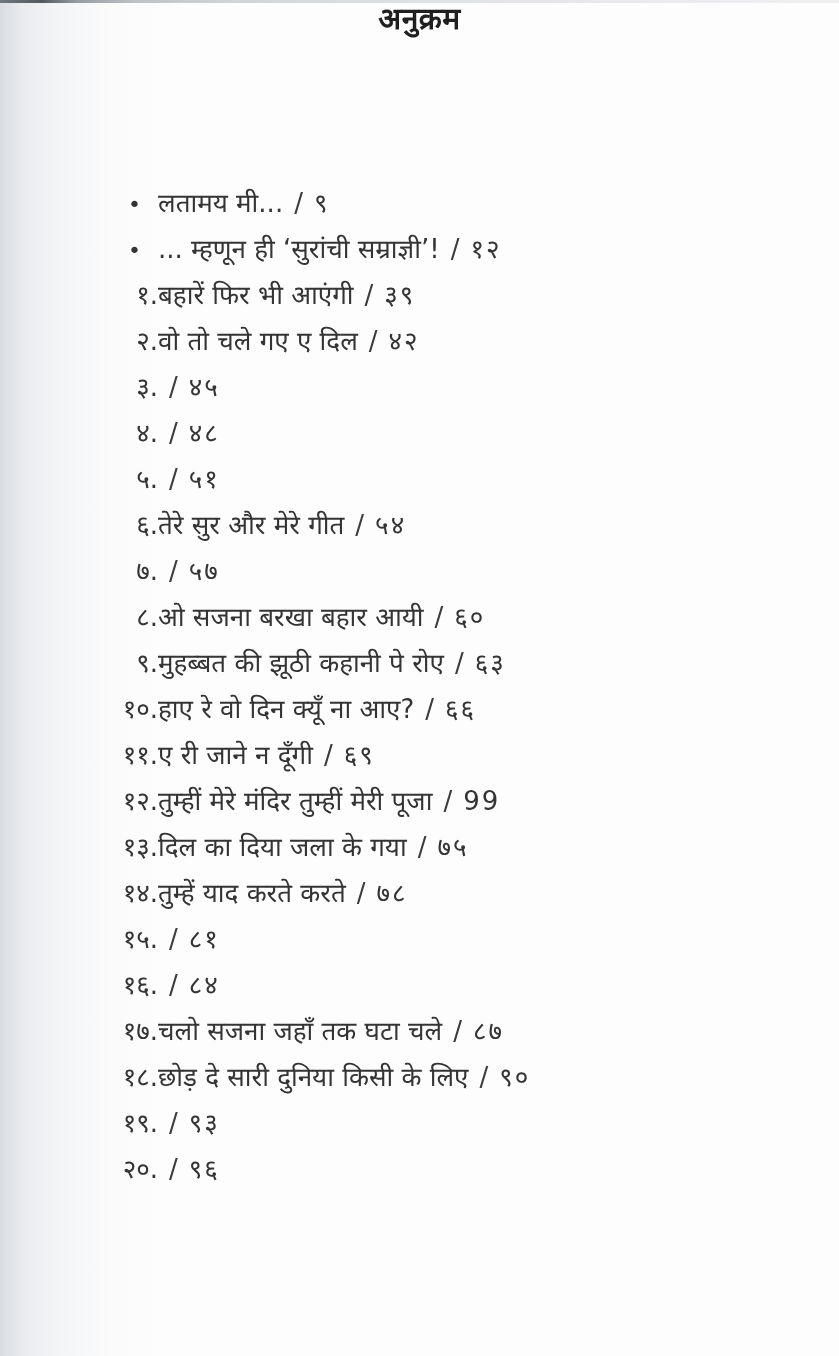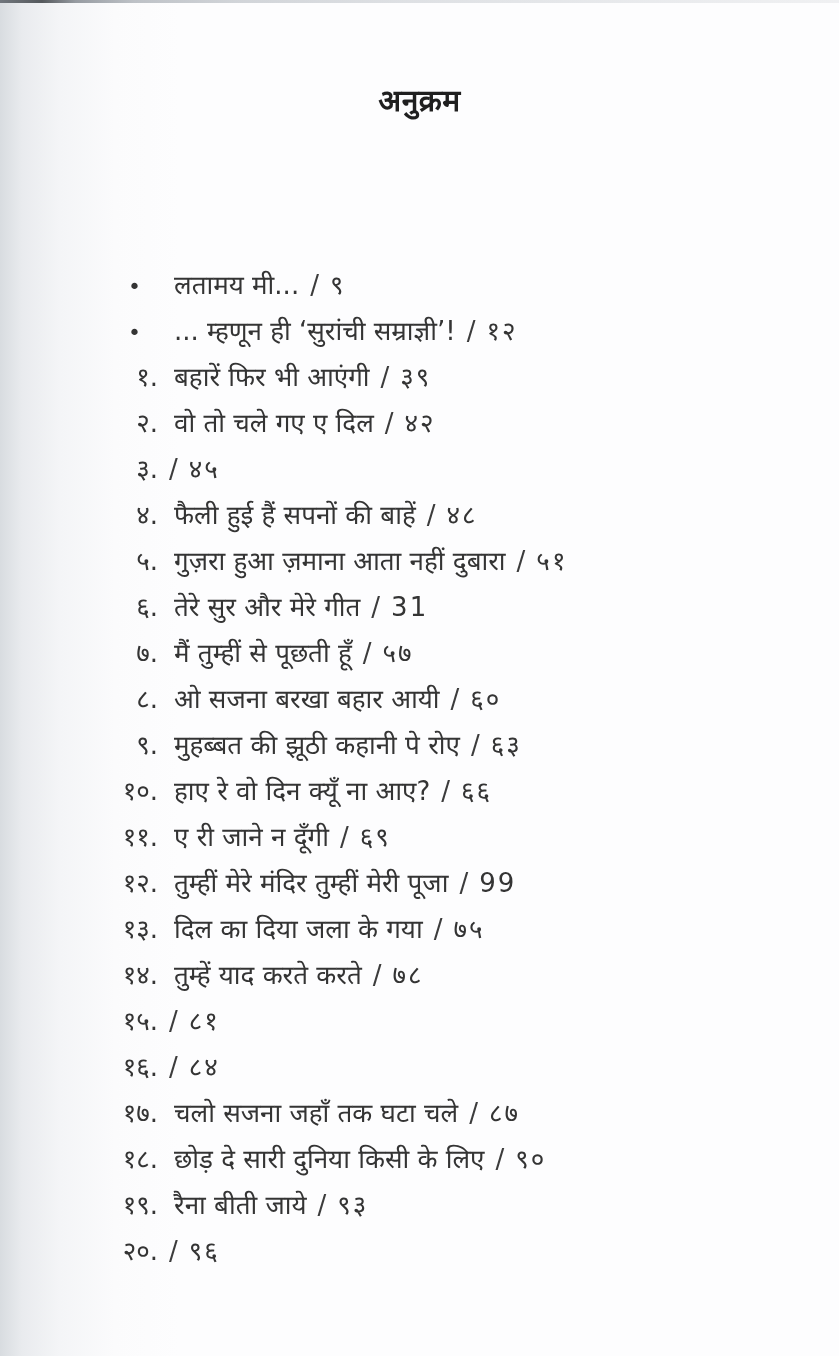--- a/index.html
+++ b/index.html
@@ -20,21 +20,20 @@
     position: absolute;
     top: 0; left: 0;
     width: 100%; height: 3px;
     background: linear-gradient(90deg,
       #565c63 0%, #2e3337 5%, #7e848b 9%, #aeb3b9 16%,
       #c6cacf 28%, #d6d9dd 48%, #e3e5e8 75%, #ecedef 100%);
     opacity: .8;
   }
   .page-title {
     margin: 0;
-    padding-top: 82px;
     text-align: center;
     font-size: 30px;
     line-height: 38px;
     font-weight: bold;
     color: #1f1f1f;
     letter-spacing: .5px;
   }
   .contents-list {
     margin-top: 142px;
     padding-left: 112px;
@@ -52,21 +51,21 @@
     width: 46px;
     text-align: right;
     flex: 0 0 auto;
   }
   .bullet-row .marker {
     text-align: left;
     padding-left: 16px;
     width: 30px;
     font-size: 22px;
   }
-  .title { margin-left: 16px; }
+  .title { margin-left: 0; }
   .sep   { margin: 0 11px; color: #3c3c3c; }
   .pagenum { letter-spacing: 2px; }
 </style>
 </head>
 <body>
 
 <div class="page">
   <div class="top-edge"></div>
   <h1 class="page-title">अनुक्रम</h1>
   <div class="contents-list">
@@ -94,39 +93,36 @@
         <span class="sep">/</span>
         <span class="pagenum">४२</span>
       </div>
       <div class="row">
         <span class="marker">३.</span>
         <span class="sep">/</span>
         <span class="pagenum">४५</span>
       </div>
       <div class="row">
         <span class="marker">४.</span>
-        <span class="title">फैली हुई हैं सपनों की बाहें</span>
         <span class="sep">/</span>
         <span class="pagenum">४८</span>
       </div>
       <div class="row">
         <span class="marker">५.</span>
-        <span class="title">गुज़रा हुआ ज़माना आता नहीं दुबारा</span>
         <span class="sep">/</span>
         <span class="pagenum">५१</span>
       </div>
       <div class="row">
         <span class="marker">६.</span>
         <span class="title">तेरे सुर और मेरे गीत</span>
         <span class="sep">/</span>
-        <span class="pagenum">31</span>
+        <span class="pagenum">५४</span>
       </div>
       <div class="row">
         <span class="marker">७.</span>
-        <span class="title">मैं तुम्हीं से पूछती हूँ</span>
         <span class="sep">/</span>
         <span class="pagenum">५७</span>
       </div>
       <div class="row">
         <span class="marker">८.</span>
         <span class="title">ओ सजना बरखा बहार आयी</span>
         <span class="sep">/</span>
         <span class="pagenum">६०</span>
       </div>
       <div class="row">
@@ -182,21 +178,20 @@
         <span class="pagenum">८७</span>
       </div>
       <div class="row">
         <span class="marker">१८.</span>
         <span class="title">छोड़ दे सारी दुनिया किसी के लिए</span>
         <span class="sep">/</span>
         <span class="pagenum">९०</span>
       </div>
       <div class="row">
         <span class="marker">१९.</span>
-        <span class="title">रैना बीती जाये</span>
         <span class="sep">/</span>
         <span class="pagenum">९३</span>
       </div>
       <div class="row">
         <span class="marker">२०.</span>
         <span class="sep">/</span>
         <span class="pagenum">९६</span>
       </div>
     </div>
 </div>

